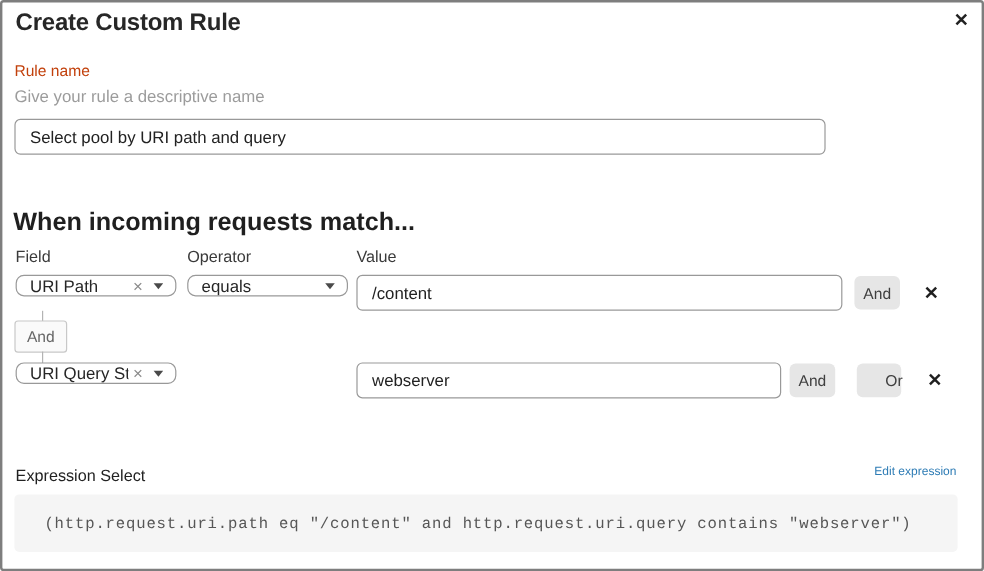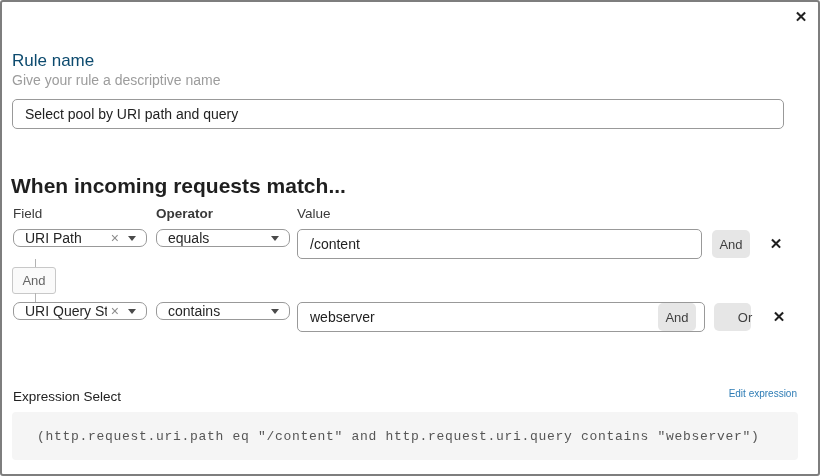--- a/index.html
+++ b/index.html
@@ -22,41 +22,41 @@
     font-size: 20px; font-weight: 700; color: #272727;
     letter-spacing: -0.2px;
   }
   .close-btn {
     position: absolute; left: 788px; top: 4px;
     width: 22px; height: 22px;
     font-size: 15px; font-weight: 700; color: #222;
     display: flex; align-items: center; justify-content: center;
     cursor: pointer; background: none; border: none;
   }
-  .section-label { position: absolute; font-size: 17px; color: #0c4a6e; }
+  .section-label { position: absolute; font-size: 13px; color: #c2410c; }
   .hint { position: absolute; font-size: 14px; color: #9c9c9c; }
   .text-input {
     position: absolute;
     height: 30px;
     border: 1px solid #999;
     border-radius: 5px;
     padding: 0 12px;
     font-family: "Liberation Sans", "DejaVu Sans", sans-serif;
     font-size: 14px; color: #222;
     background: #fff;
     outline: none;
   }
-  #rule-name-input { left: 10px; top: 97px; width: 772px; }
+  #rule-name-input { left: 10px; top: 97px; width: 676px; }
   .match-heading {
     position: absolute; left: 9px; top: 172px;
     font-size: 21px; font-weight: 700; color: #1f1f1f;
   }
   .col-label { position: absolute; top: 204px; font-size: 13.5px; color: #3a3a3a; }
   .col-field { left: 11px; }
-  .col-operator { left: 154px; font-weight: bold; }
+  .col-operator { left: 154px; }
   .col-value { left: 295px; }
 
   .select-box {
     position: absolute;
     height: 18px; width: 134px;
     border: 1px solid #999;
     border-radius: 7px;
     background: #fff;
     display: flex; align-items: center;
     padding: 0 10px 0 11px;
@@ -131,20 +131,21 @@
     font-size: 13px; letter-spacing: 0.7px;
     color: #565656;
     white-space: nowrap;
   }
 </style>
 </head>
 <body>
 
 <div class="dialog">
 
+  <h1 class="title">Create Custom Rule</h1>
   <button class="close-btn">✕</button>
 
   <div class="section-label" style="left:10px; top:49px;">Rule name</div>
   <div class="hint" style="left:10px; top:70px;">Give your rule a descriptive name</div>
   <input id="rule-name-input" class="text-input" type="text" value="Select pool by URI path and query" style="">
 
   <div class="match-heading">When incoming requests match...</div>
   <div class="col-label col-field">Field</div>
   <div class="col-label col-operator">Operator</div>
   <div class="col-label col-value">Value</div>
@@ -164,25 +165,21 @@
 
   <div id="vline-1" class="vline"></div>
   <div class="and-chip">And</div>
   <div id="vline-2" class="vline"></div>
 
   <div class="select-box" style="left:11px; top:300px;">
     <span class="label">URI Query St...</span>
     <span class="clear-x">×</span>
     <span class="caret"></span>
   </div>
-  <div class="select-box" style="left:154px; top:300px;">
-    <span class="label">contains</span>
-    <span class="caret"></span>
-  </div>
-  <input class="text-input" type="text" style="left: 295px; top: 300px; width: 408px;" value="webserver">
+  <input class="text-input" type="text" style="left: 295px; top: 300px; width: 354px;" value="webserver">
   <button class="joiner-btn" style="left:656px; top:301px; width:38px;">And</button>
   <button class="joiner-btn" style="left:712px; top:301px; width:37px;padding-left:25px;">Or</button>
   <button class="remove-btn" style="left:766px; top:304px;">✕</button>
 
   <div class="expr-label">Expression Select</div>
   <a class="edit-link">Edit expression</a>
   <div class="code-block">
     <span class="code-text">(http.request.uri.path eq "/content" and http.request.uri.query contains "webserver")</span>
   </div>
 

